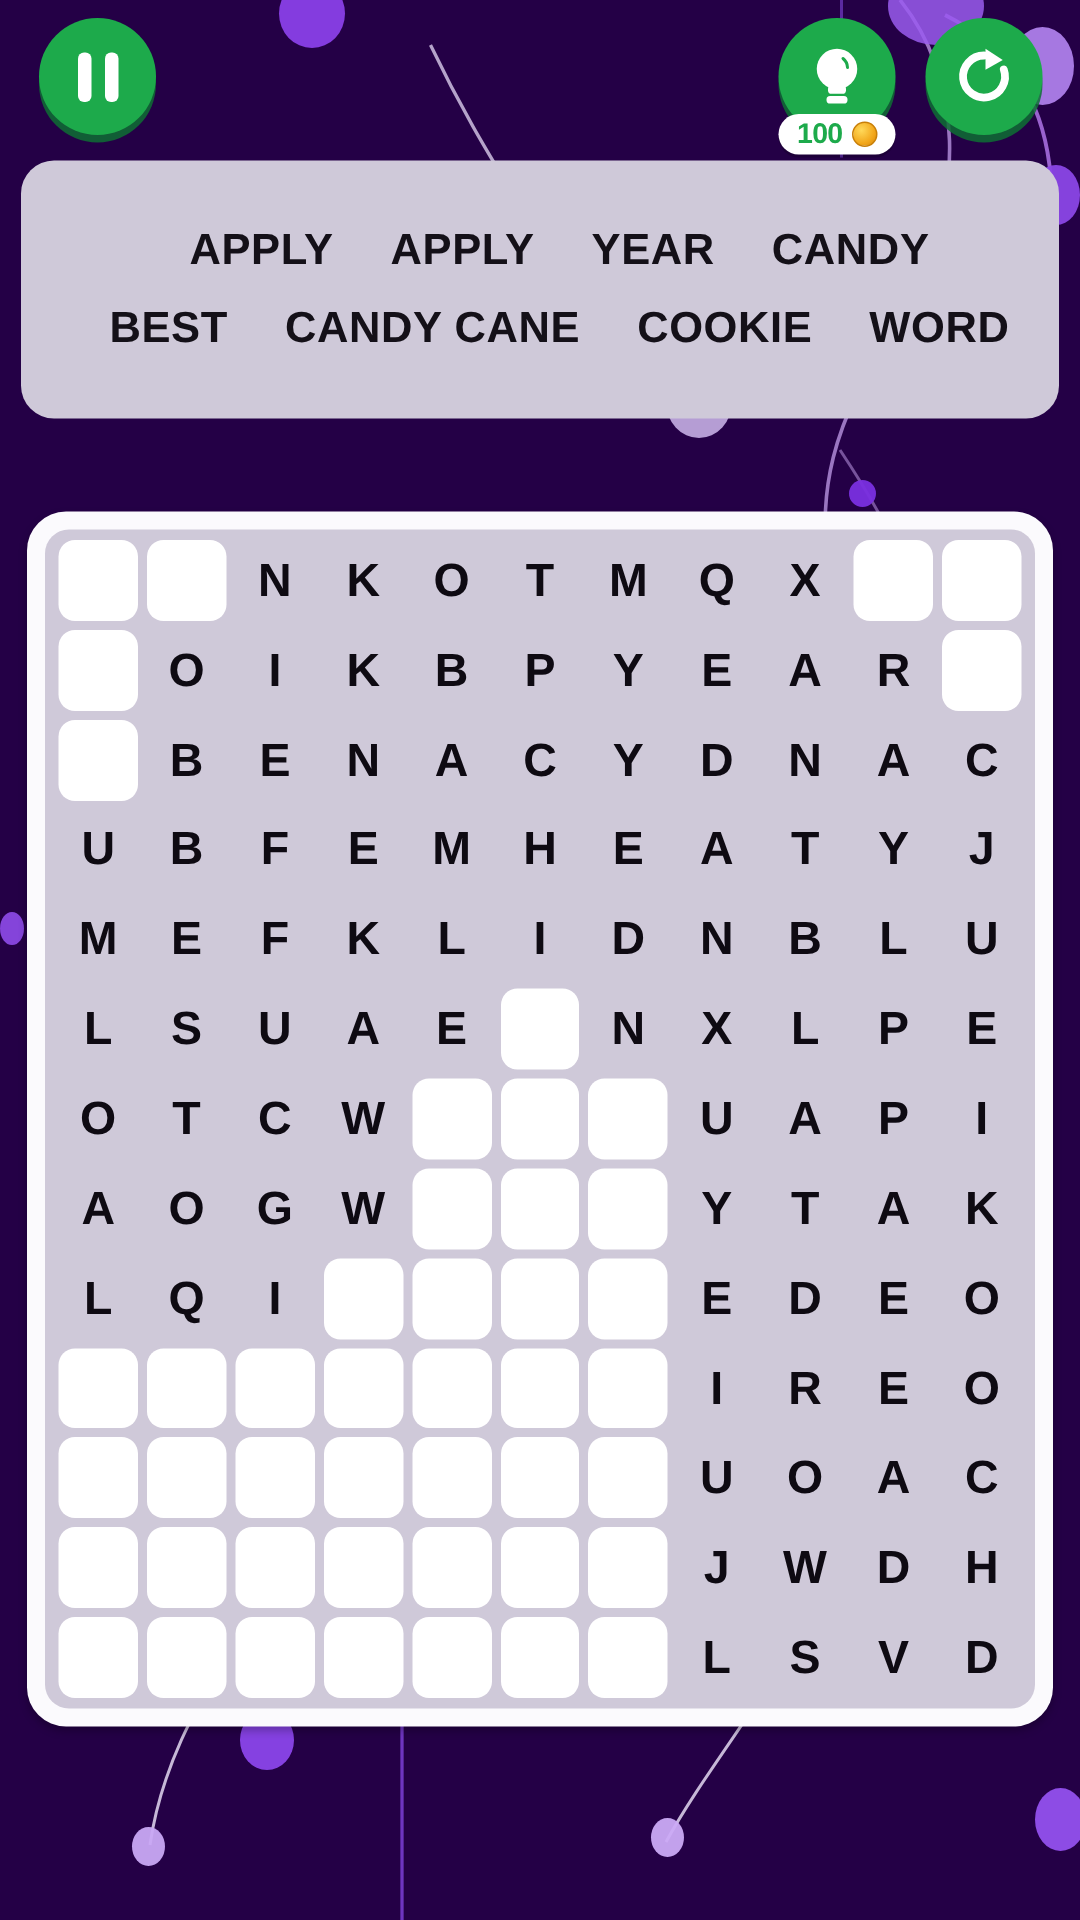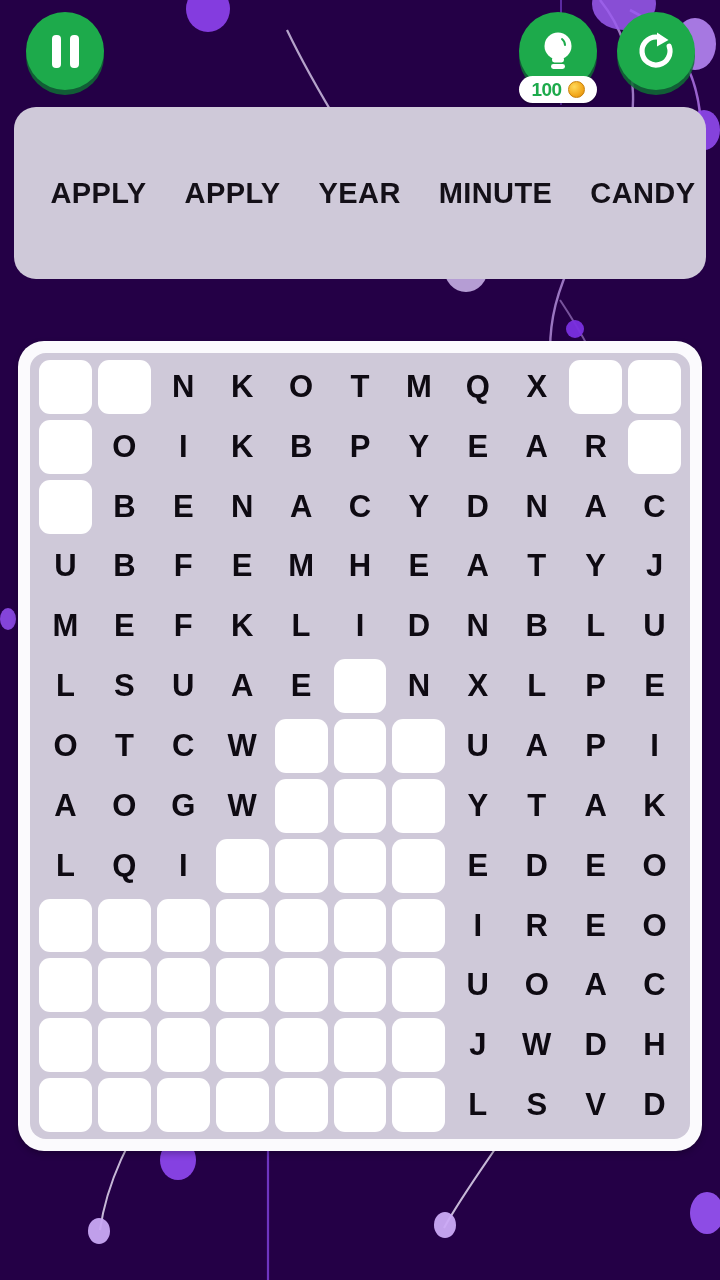--- a/index.html
+++ b/index.html
@@ -190,23 +190,28 @@
       <path d="M22 2.5 L33.5 10 L22 16.5 Z" fill="#fff"></path>
     </svg>
   </button>
 </div>
 
 <div id="word-panel">
   <div class="word-row">
     <span class="word">APPLY</span>
     <span class="word">APPLY</span>
     <span class="word">YEAR</span>
-    <span class="word">MINUTE</span>
     <span class="word">CANDY</span>
   </div>
+  <div class="word-row">
+    <span class="word">BEST</span>
+    <span class="word">CANDY CANE</span>
+    <span class="word">COOKIE</span>
+    <span class="word">WORD</span>
+  </div>
 </div>
 
 <div id="grid-outer">
   <div id="grid-inner">
       <div class="cell blank"></div>
       <div class="cell blank"></div>
       <div class="cell">
         <span>N</span>
       </div>
       <div class="cell">

